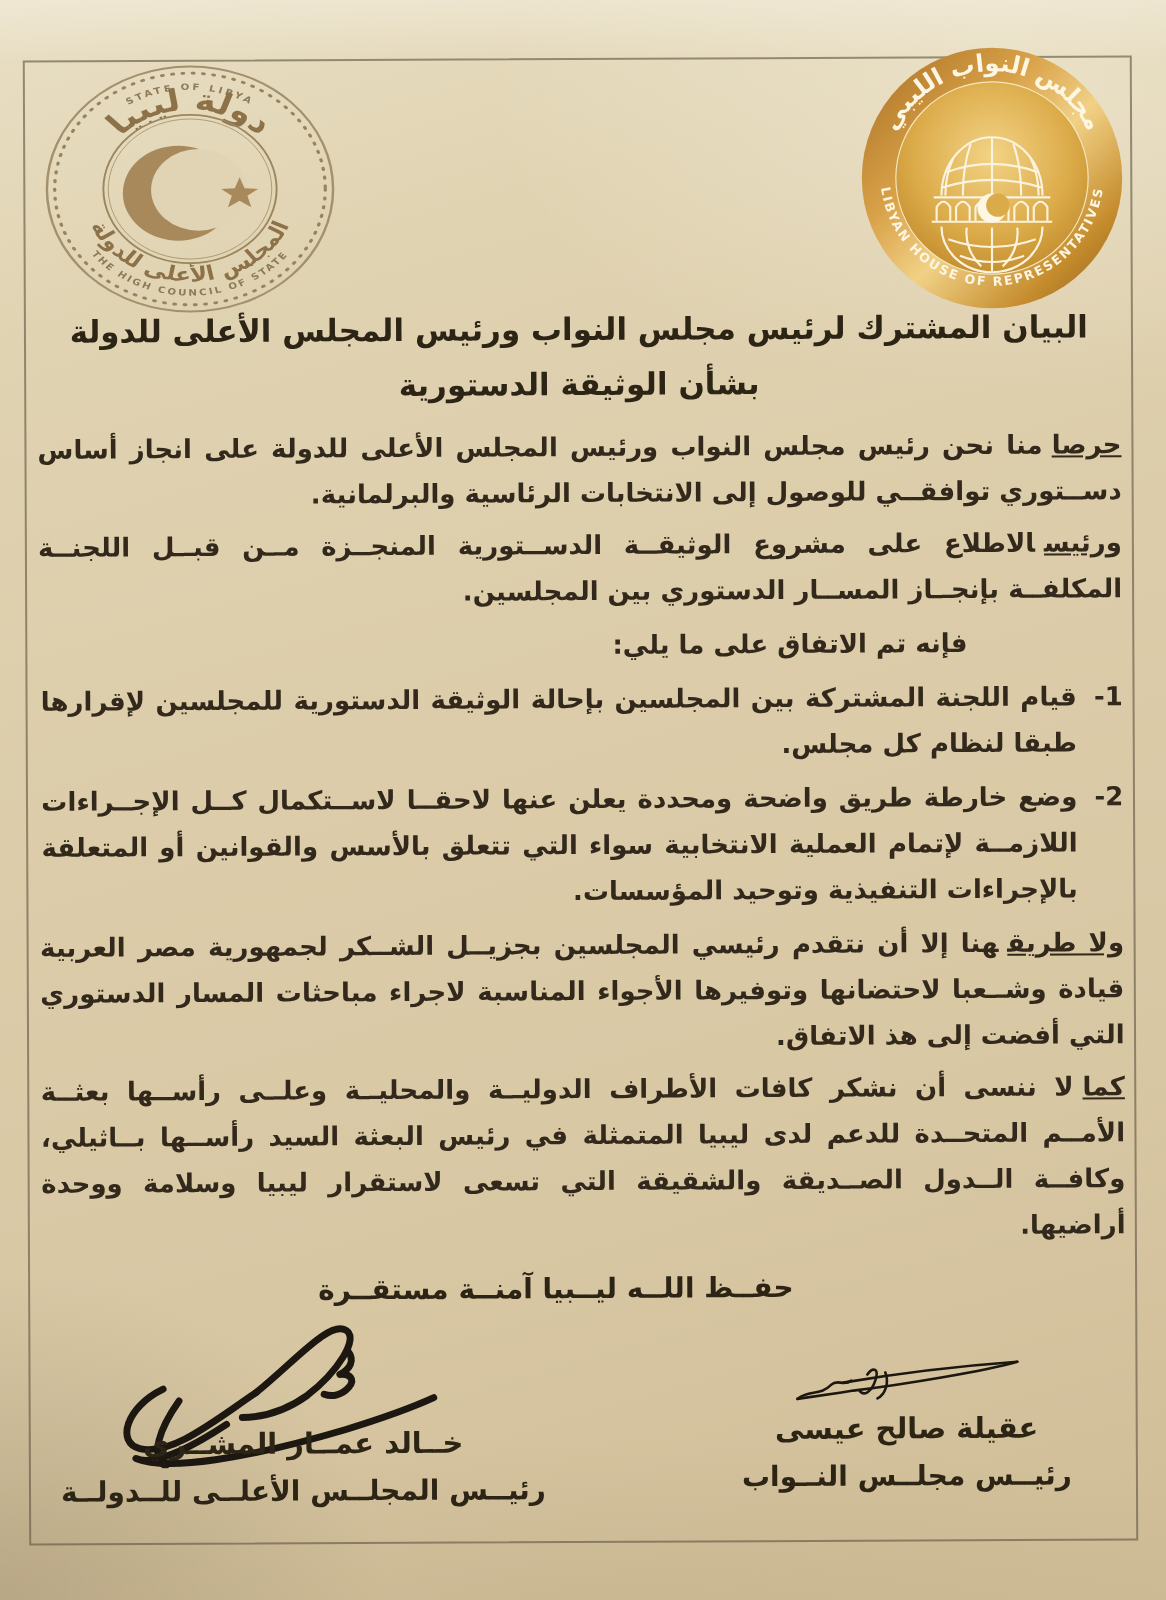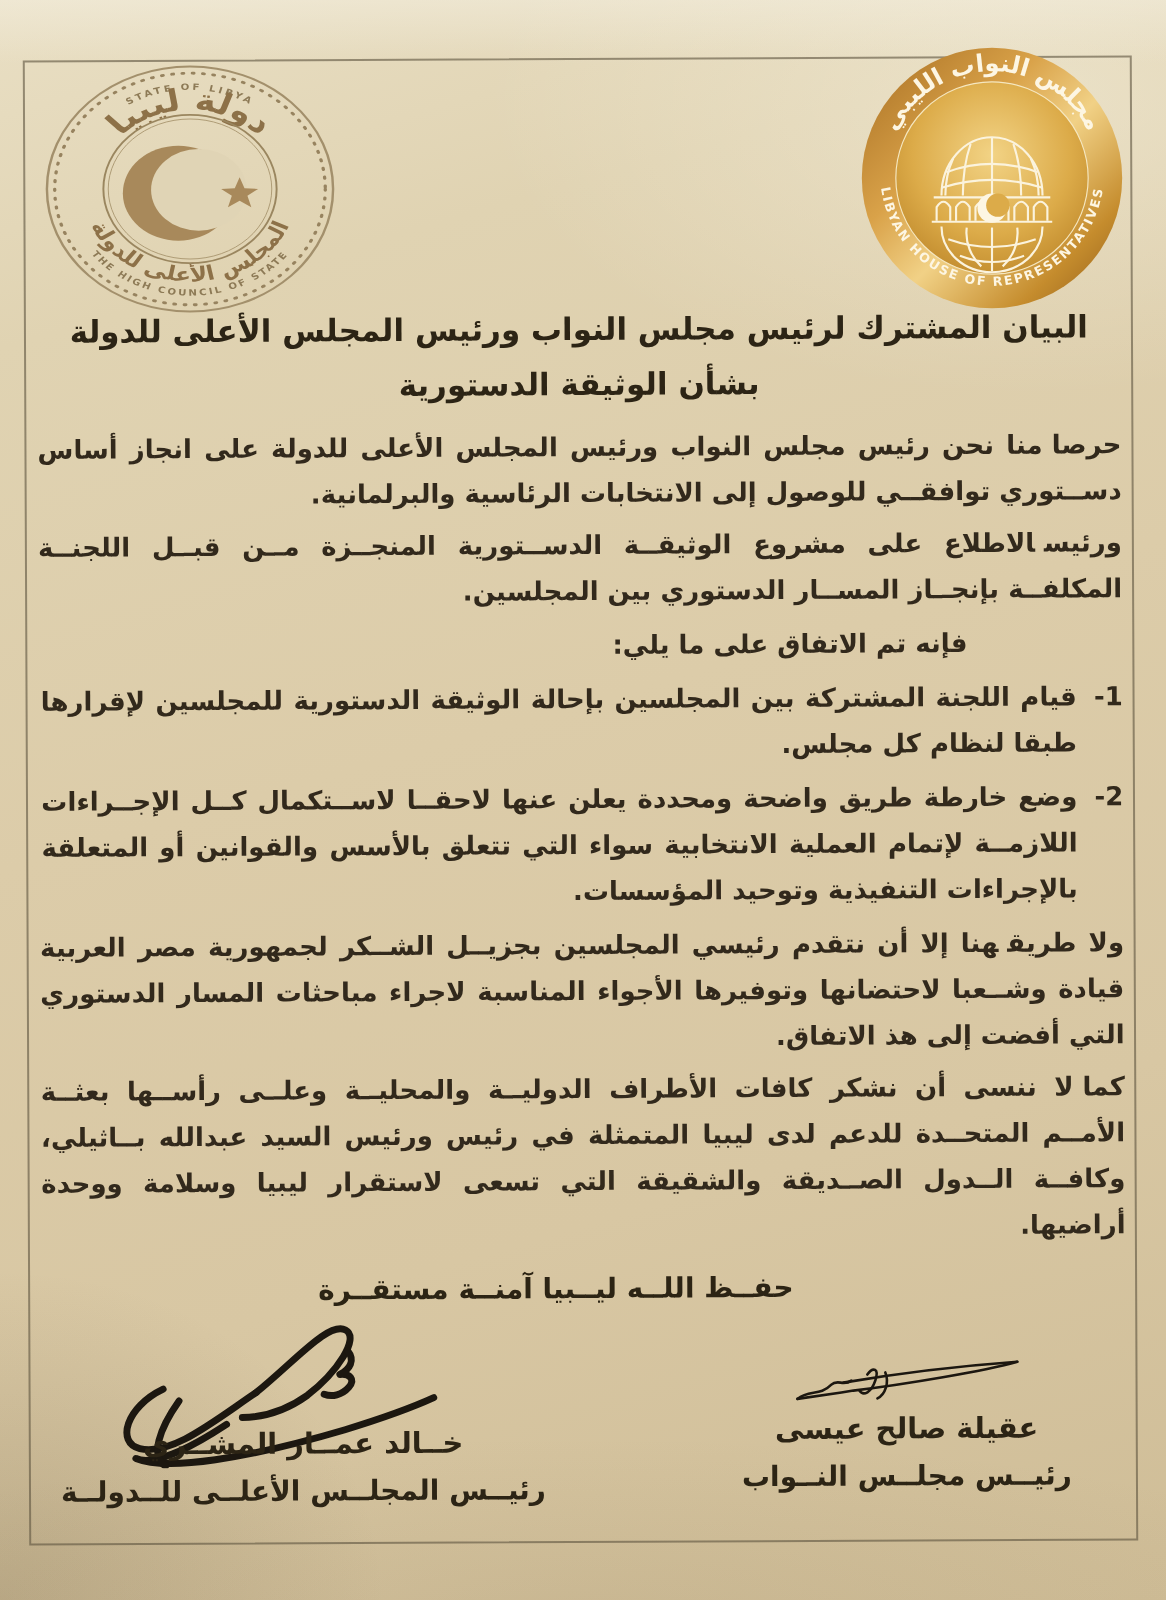--- a/index.html
+++ b/index.html
@@ -27,21 +27,21 @@
   .seal-hor{position:absolute;left:856px;top:40px;width:272px;height:276px;}
 
   .doc-body{
     position:absolute;top:302px;right:42px;left:40px;
     direction:rtl;transform:rotate(-0.3deg);
     font-weight:700;font-size:26px;line-height:46px;color:#32291c;
   }
   .doc-title{text-align:center;font-size:31px;line-height:55px;margin:0 0 12px 0;color:#2c2415;}
   .doc-title div{white-space:nowrap;}
   p.para{margin:6px 0;text-align:justify;text-justify:inter-word;}
-  .lead{margin-left:9px;}
+  .lead{margin-left:9px;text-decoration:underline;}
   .intro-line{margin:8px 155px 4px 0;text-align:right;}
   .item{display:flex;margin:8px 0;}
   .item-marker{flex:0 0 46px;text-align:right;}
   .item-text{flex:1;text-align:justify;margin-left:2px;}
   .blessing{margin:16px 0 0 0;text-align:center;font-size:28px;transform:translateX(-28px);color:#2c2414;}
 
   .sigs{position:relative;height:250px;margin-top:2px;}
   .sig-left{position:absolute;left:8px;top:-6px;width:505px;text-align:center;}
   .sig-left svg{display:block;margin:0 auto -44px auto;}
   .sig-right{position:absolute;right:20px;top:26px;width:400px;text-align:center;}
@@ -156,21 +156,21 @@
     <span class="item-text">قيام اللجنة المشتركة بين المجلسين بإحالة الوثيقة الدستورية للمجلسين لإقرارها طبقا لنظام كل مجلس.</span>
   </div>
 
   <div class="item">
     <span class="item-marker">2-</span>
     <span class="item-text">وضع خارطة طريق واضحة ومحددة يعلن عنها لاحقــا لاســتكمال كــل الإجــراءات اللازمــة لإتمام العملية الانتخابية سواء التي تتعلق بالأسس والقوانين أو المتعلقة بالإجراءات التنفيذية وتوحيد المؤسسات.</span>
   </div>
 
   <p class="para"><span class="lead">ولا طريق</span><span>هنا إلا أن نتقدم رئيسي المجلسين بجزيــل الشــكر لجمهورية مصر العربية قيادة وشــعبا لاحتضانها وتوفيرها الأجواء المناسبة لاجراء مباحثات المسار الدستوري التي أفضت إلى هذ الاتفاق.</span></p>
 
-  <p class="para"><span class="lead">كما</span><span>لا ننسى أن نشكر كافات الأطراف الدوليــة والمحليــة وعلــى رأســها بعثــة الأمــم المتحــدة للدعم لدى ليبيا المتمثلة في رئيس ورئيس السيد عبدالله بــاثيلي، وكافــة الــدول الصــديقة والشقيقة التي تسعى لاستقرار ليبيا وسلامة ووحدة أراضيها.</span></p>
+  <p class="para"><span class="lead">كما</span><span>لا ننسى أن نشكر كافات الأطراف الدوليــة والمحليــة وعلــى رأســها بعثــة الأمــم المتحــدة للدعم لدى ليبيا المتمثلة في رئيس البعثة السيد رأســها بــاثيلي، وكافــة الــدول الصــديقة والشقيقة التي تسعى لاستقرار ليبيا وسلامة ووحدة أراضيها.</span></p>
 
   <div class="blessing">حفــظ اللــه ليــبيا آمنــة مستقــرة</div>
 
   <div class="sigs">
 
     <div class="sig-left">
       <svg width="400" height="158" viewBox="0 0 400 160">
         <g stroke="#1c1710" stroke-width="7" fill="none" stroke-linecap="round" stroke-linejoin="round">
           <path d="M 58 80 C 20 98 10 134 34 140 C 66 148 110 112 152 84"></path>
           <path d="M 152 84 C 192 52 226 12 243 21 C 258 29 234 64 204 87 C 180 104 158 109 138 109"></path>

